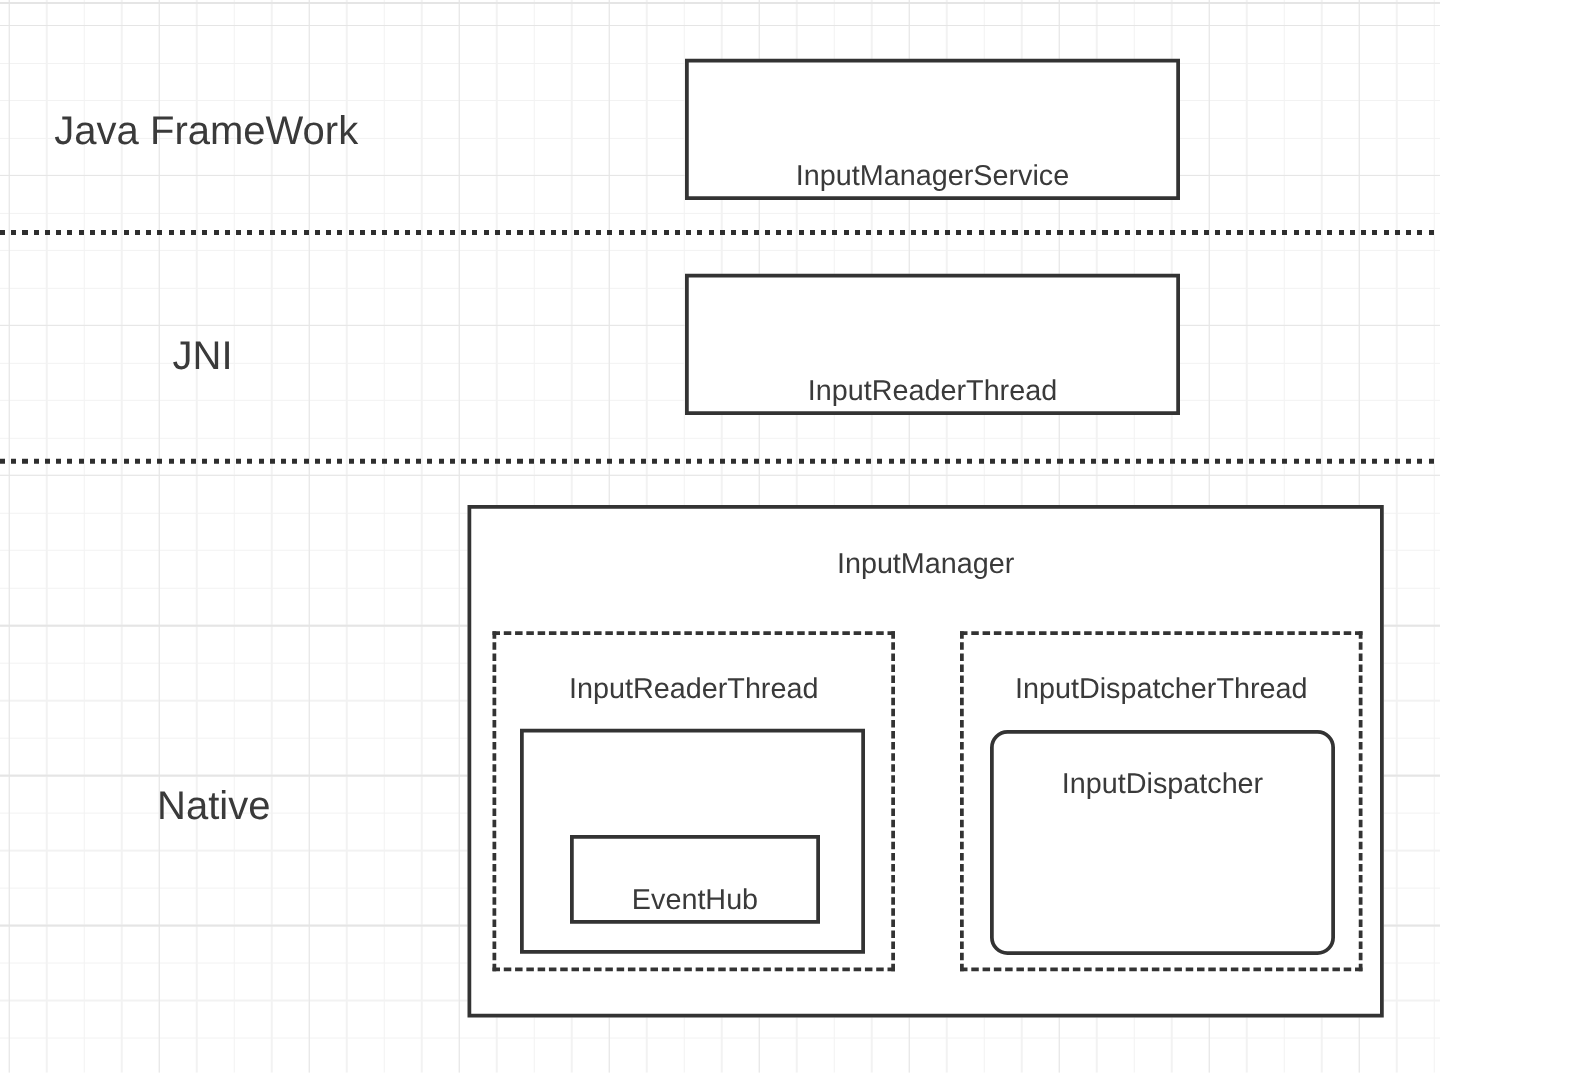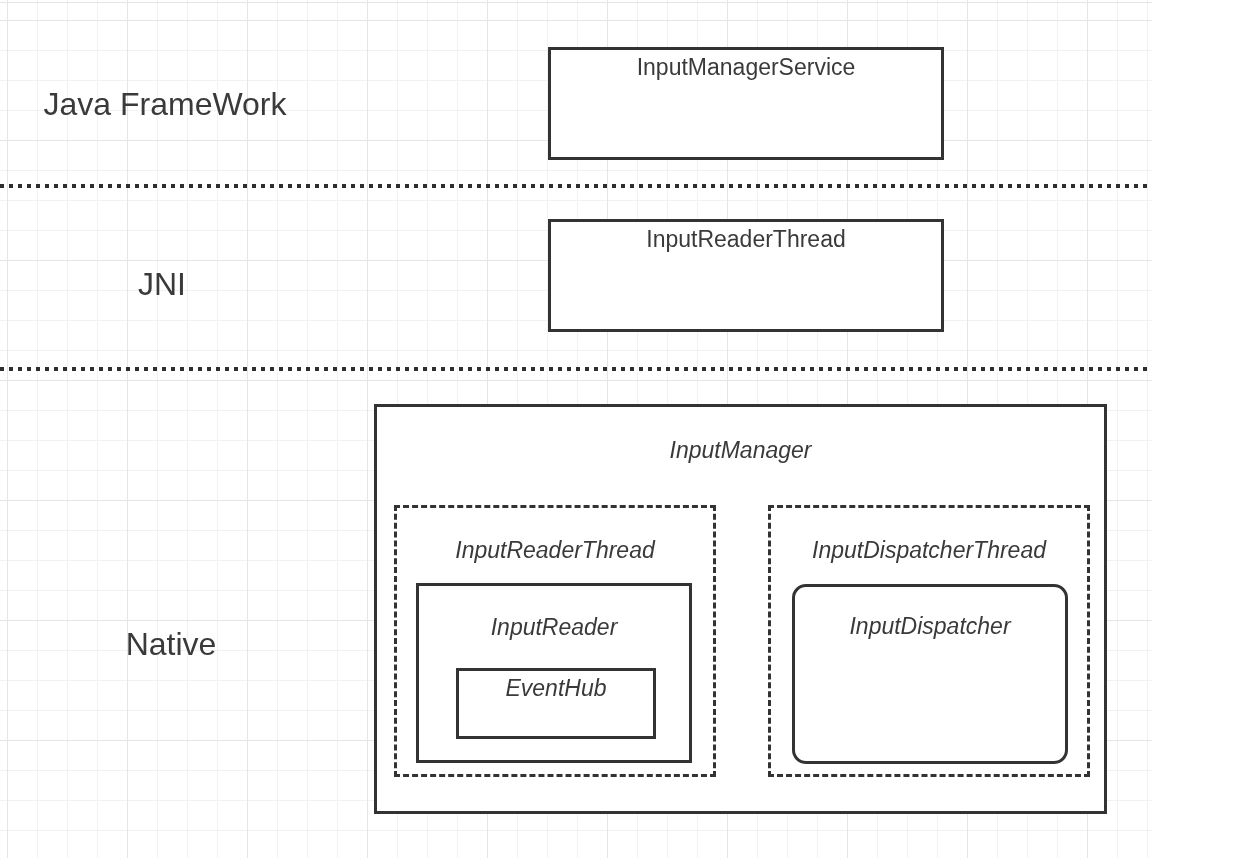--- a/index.html
+++ b/index.html
@@ -62,38 +62,38 @@
     background: transparent;
   }
   .node-label {
     font-size: 23px;
     line-height: 34px;
     color: var(--color-text);
     white-space: nowrap;
   }
   .node.centered {
     display: flex;
-    align-items: flex-start;
+    align-items: flex-end;
     justify-content: center;
   }
   .node-title {
     position: absolute;
     left: 0;
     width: 100%;
     text-align: center;
     font-size: 23px;
     line-height: 34px;
     color: var(--color-text);
     white-space: nowrap;
   }
   
   #node-input-manager-service { left: 548px; top: 47px; width: 396px; height: 113px; }
   #node-native-input-manager  { left: 548px; top: 219px; width: 396px; height: 113px; }
   
-  #node-input-manager { left: 374px; top: 404px; width: 733px; height: 410px; font-style: italic; }
+  #node-input-manager { left: 374px; top: 404px; width: 733px; height: 410px; }
   #node-input-manager > .node-title { top: 26px; }
   
   #node-input-reader-thread { left: 17px; top: 98px; width: 322px; height: 272px; }
   #node-input-reader-thread > .node-title { top: 25px; }
   #node-input-reader { left: 19px; top: 75px; width: 276px; height: 180px; }
   #node-input-reader > .node-title { top: 24px; }
   #node-event-hub { left: 37px; top: 82px; width: 200px; height: 71px; }
   
   #node-input-dispatcher-thread { left: 391px; top: 98px; width: 322px; height: 272px; }
   #node-input-dispatcher-thread > .node-title { top: 25px; }
@@ -120,21 +120,20 @@
     <span class="node-label">InputReaderThread</span>
   </div>
 
   <div class="node" id="node-input-manager">
     <div class="node-title">InputManager</div>
 
     <div class="node dashed" id="node-input-reader-thread">
       <div class="node-title">InputReaderThread</div>
 
       <div class="node" id="node-input-reader">
-        <div class="node-title">InputReader</div>
 
         <div class="node centered" id="node-event-hub">
           <span class="node-label">EventHub</span>
         </div>
       </div>
     </div>
 
     <div class="node dashed" id="node-input-dispatcher-thread">
       <div class="node-title">InputDispatcherThread</div>
 

